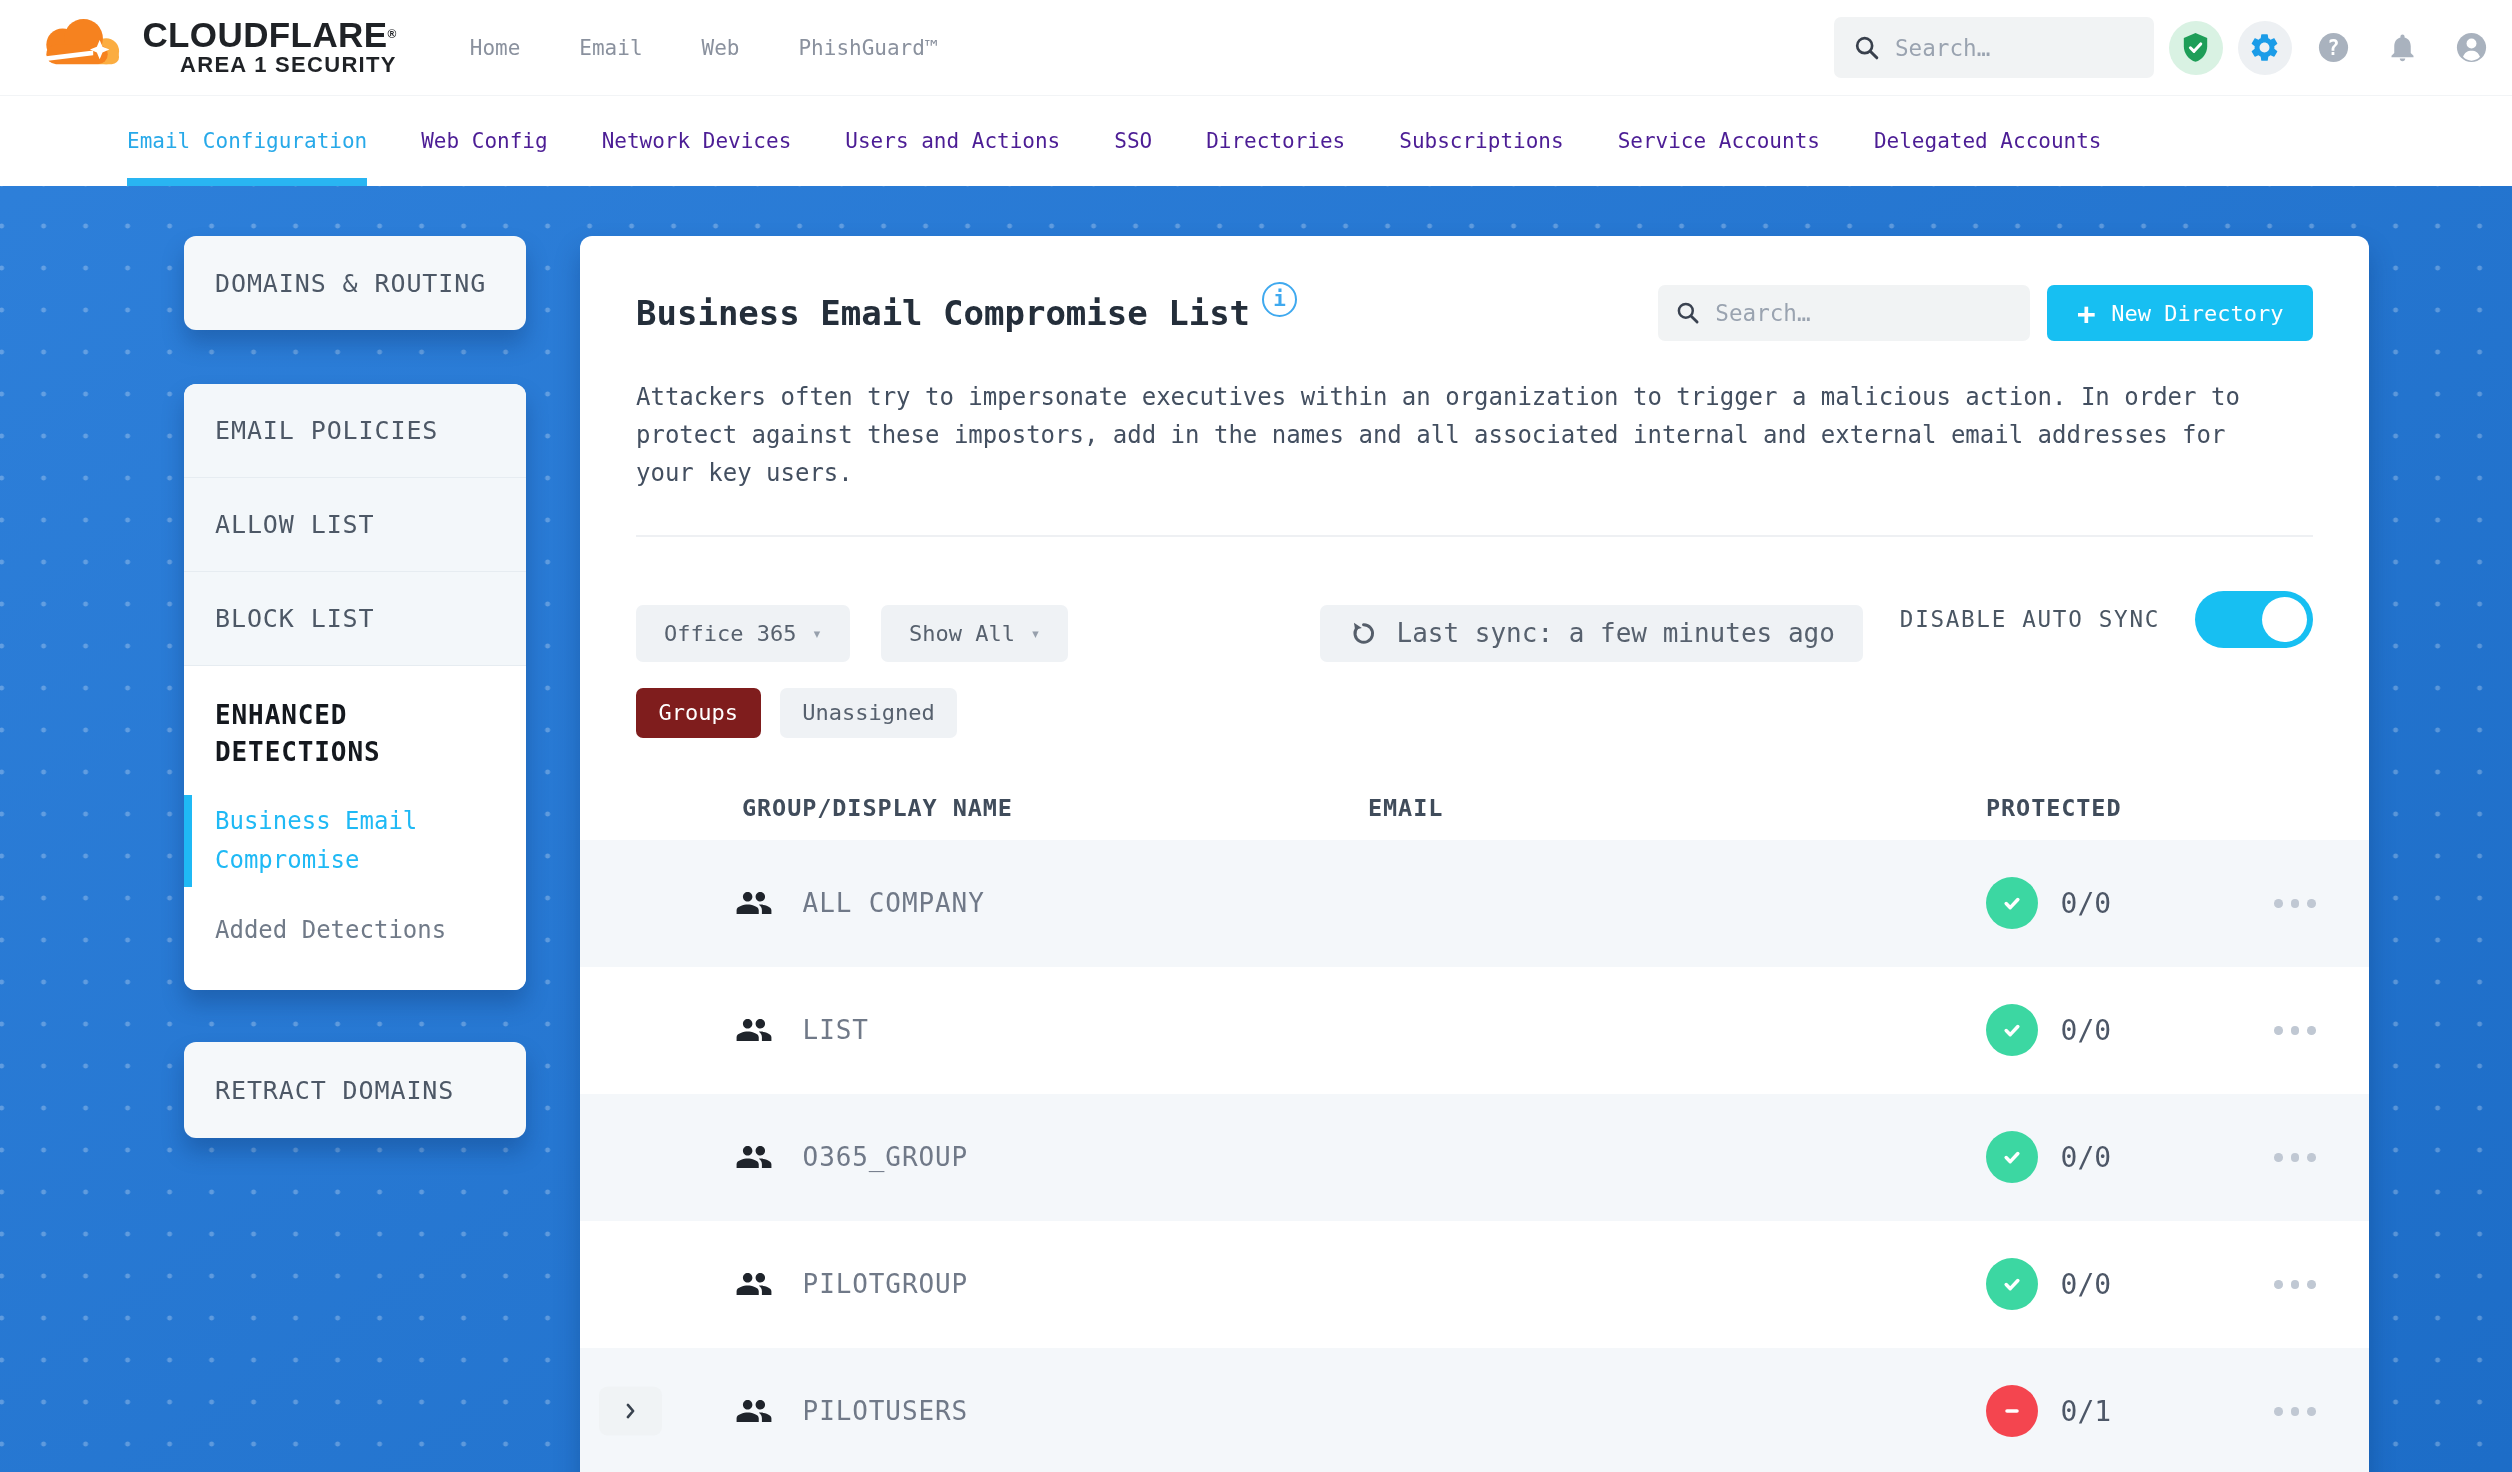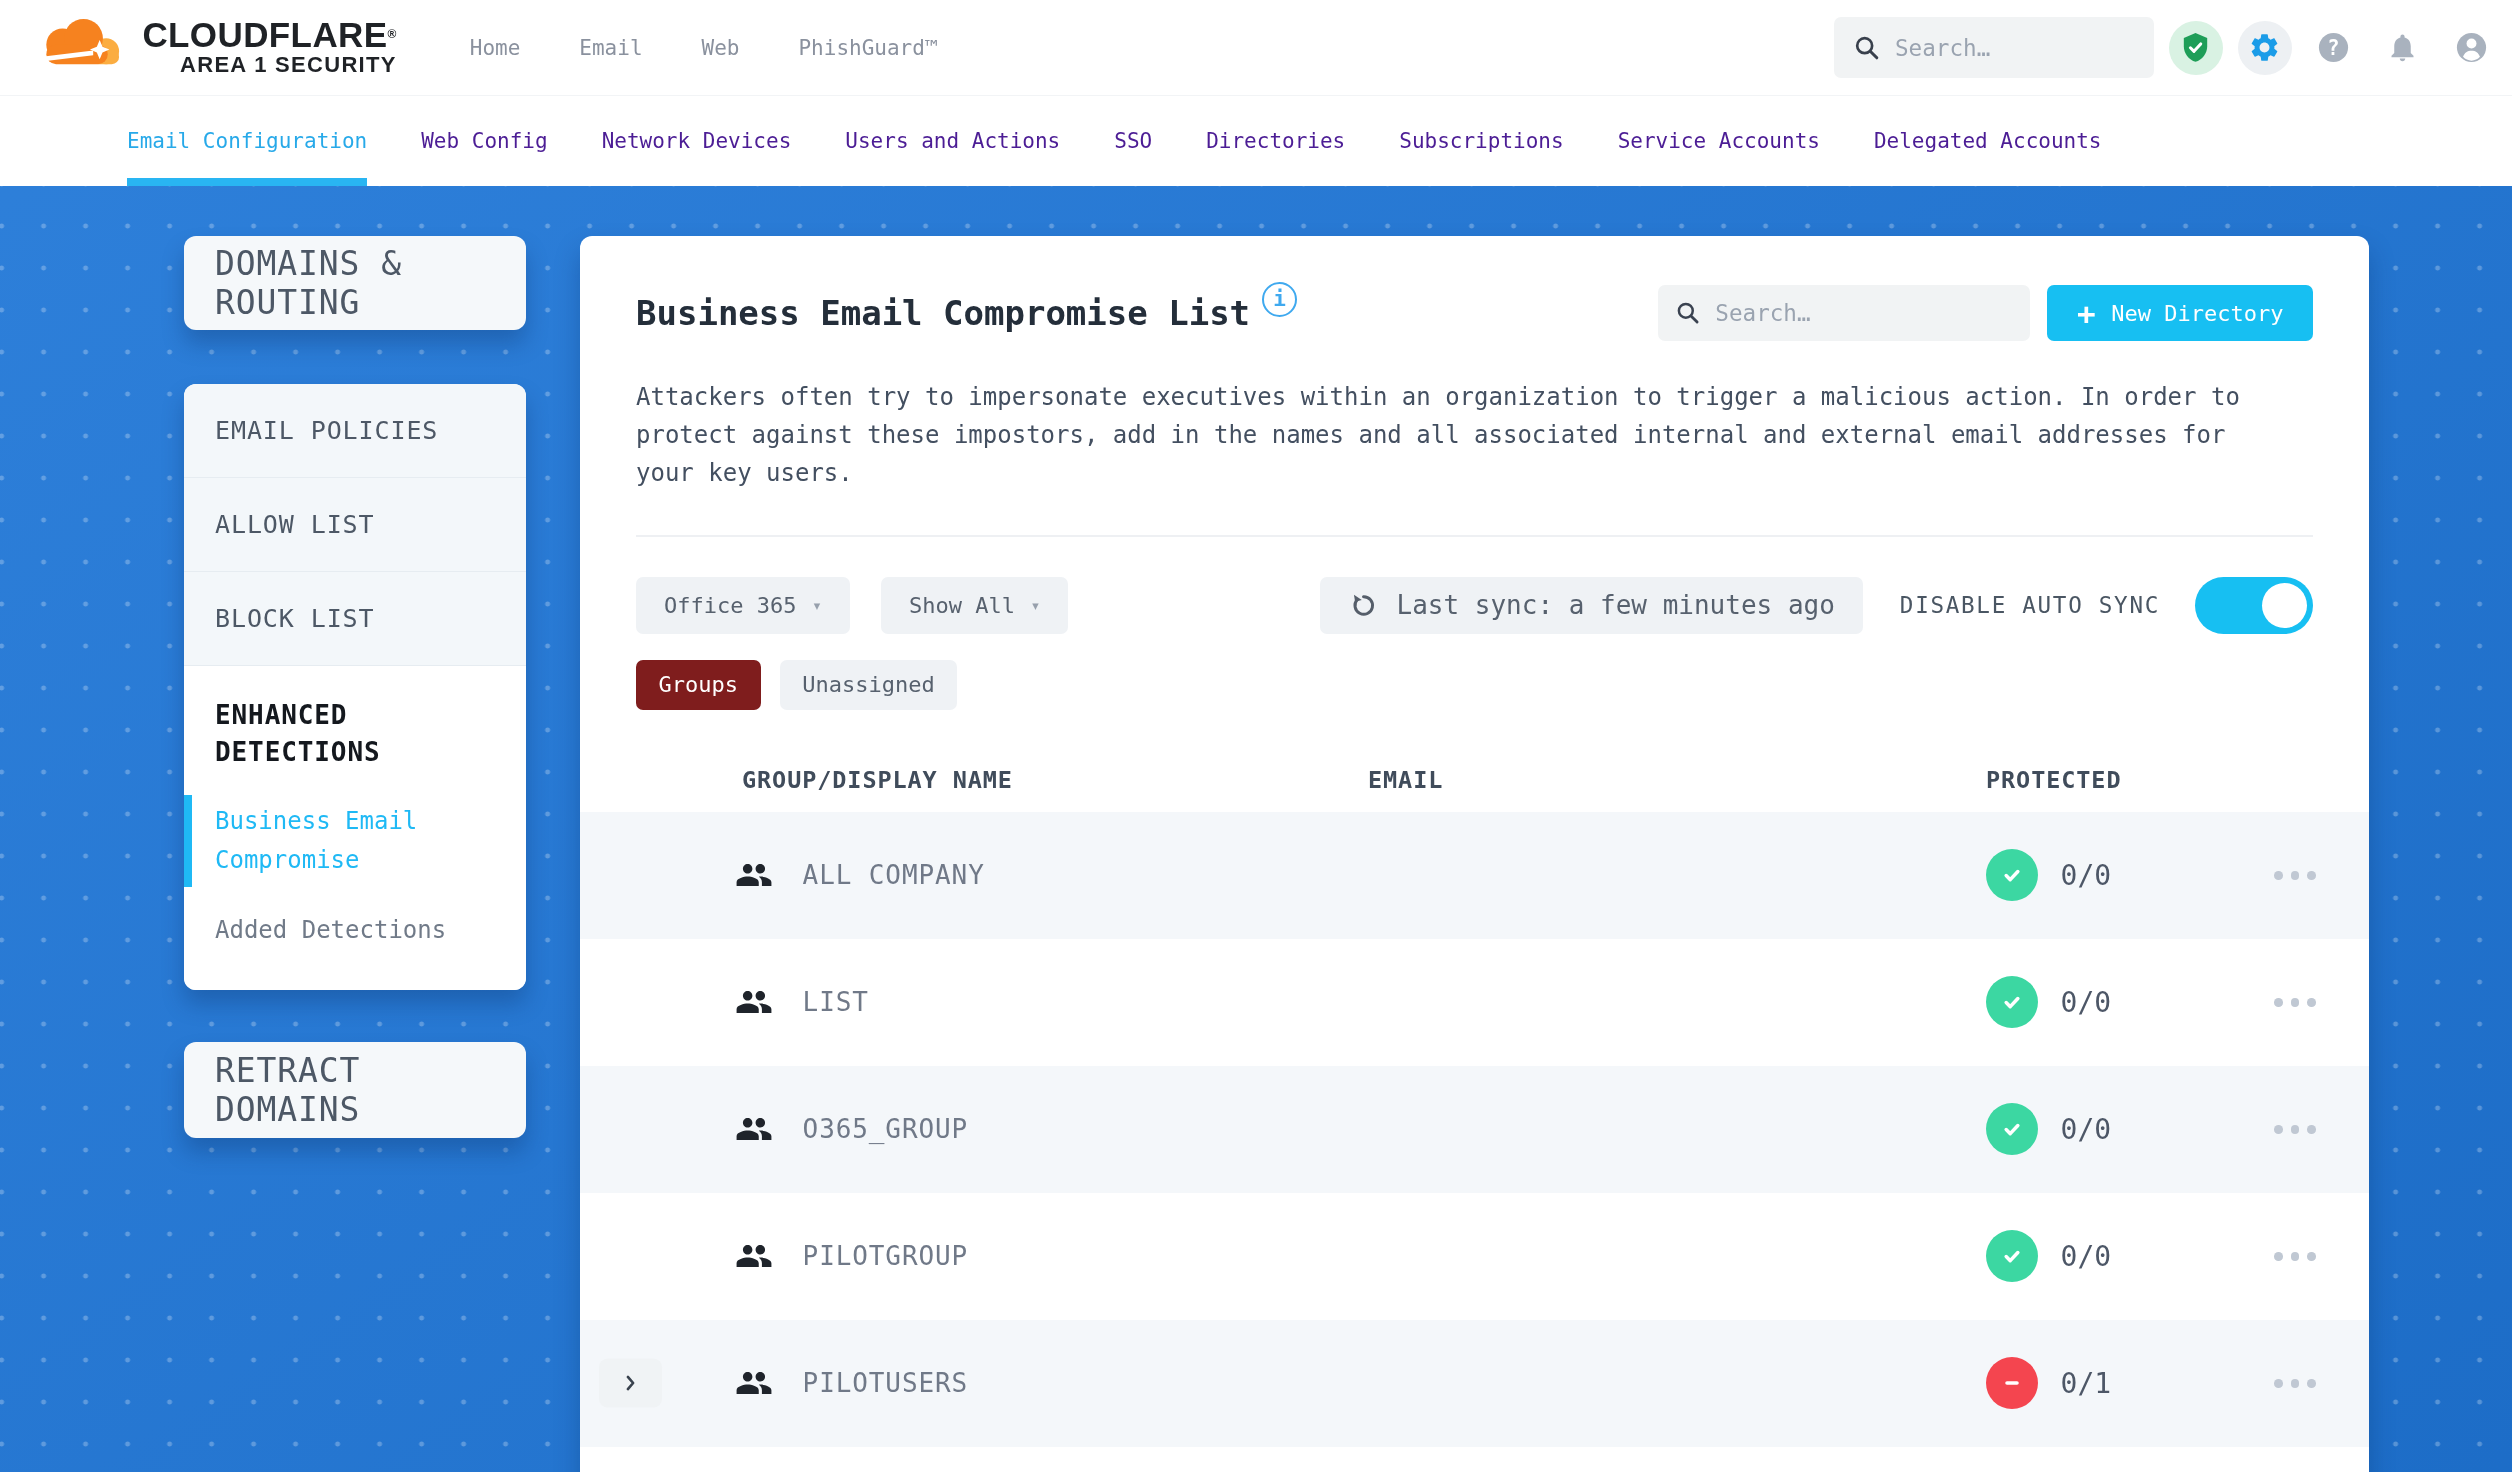--- a/index.html
+++ b/index.html
@@ -66,21 +66,21 @@
   }
 
   
   .sidebar{ width:342px; flex:0 0 auto; }
   .side-card{
     background:#F5F8FA; border-radius:12px; box-shadow:0 14px 22.6px rgba(8,38,88,.28);
     color:#4D5866;
   }
   .side-single{
     height:94px; display:flex; align-items:center; padding-left:31px;
-    font-size:33px; letter-spacing:0.9px; cursor:pointer; margin-bottom:54px;
+    font-size:25px; letter-spacing:0.9px; cursor:pointer; margin-bottom:54px;
   }
   .side-stack{ overflow:hidden; padding:0; margin-bottom:52px; }
   .side-item{
     height:94px; display:flex; align-items:center; padding-left:31px;
     font-size:25px; letter-spacing:0.9px; background:#F3F7FA;
     border-bottom:1.7px solid #E6ECF1; cursor:pointer;
   }
   .side-active-section{ background:#fff; padding:31px 31px 40px; }
   .side-section-title{
     font-size:26px; font-weight:bold; color:#14181E; line-height:37px;
@@ -114,21 +114,21 @@
   }
   .primary .plus{ font-size:31px; font-weight:bold; margin-right:15.6px; line-height:1; }
   .desc{ margin-top:37px; font-size:24px; line-height:38px; color:#434F60; max-width:1660px; }
   .divider{ margin-top:43px; height:1.7px; background:#EEF0F3; }
 
   
   .filters{ margin-top:40px; display:flex; align-items:center; }
   .chip{
     height:57px; background:#EFF2F5; border:none; border-radius:7px;
     font-family:inherit; font-size:22px; color:#57616E; padding:0 28px;
-    display:flex; align-items:center; cursor:pointer; white-space:nowrap;
+    display:flex; align-items:center; cursor:pointer; white-space:nowrap;margin-top:28px;
   }
   .chip .caret{ margin-left:15.6px; font-size:16.5px; color:#97A0AC; }
   .chip + .chip{ margin-left:31px; }
   .chip.sync{ margin-left:auto; font-size:26px; }
   .chip.sync svg{ margin-right:17.4px; }
   .sync-label{ margin-left:37px; font-size:22.6px; letter-spacing:1.7px; color:#4A5663; white-space:nowrap; }
   .toggle{
     margin-left:35px; width:118px; height:57px; border-radius:29px; background:#17BFF2;
     position:relative; cursor:pointer; flex:0 0 auto;
   }

